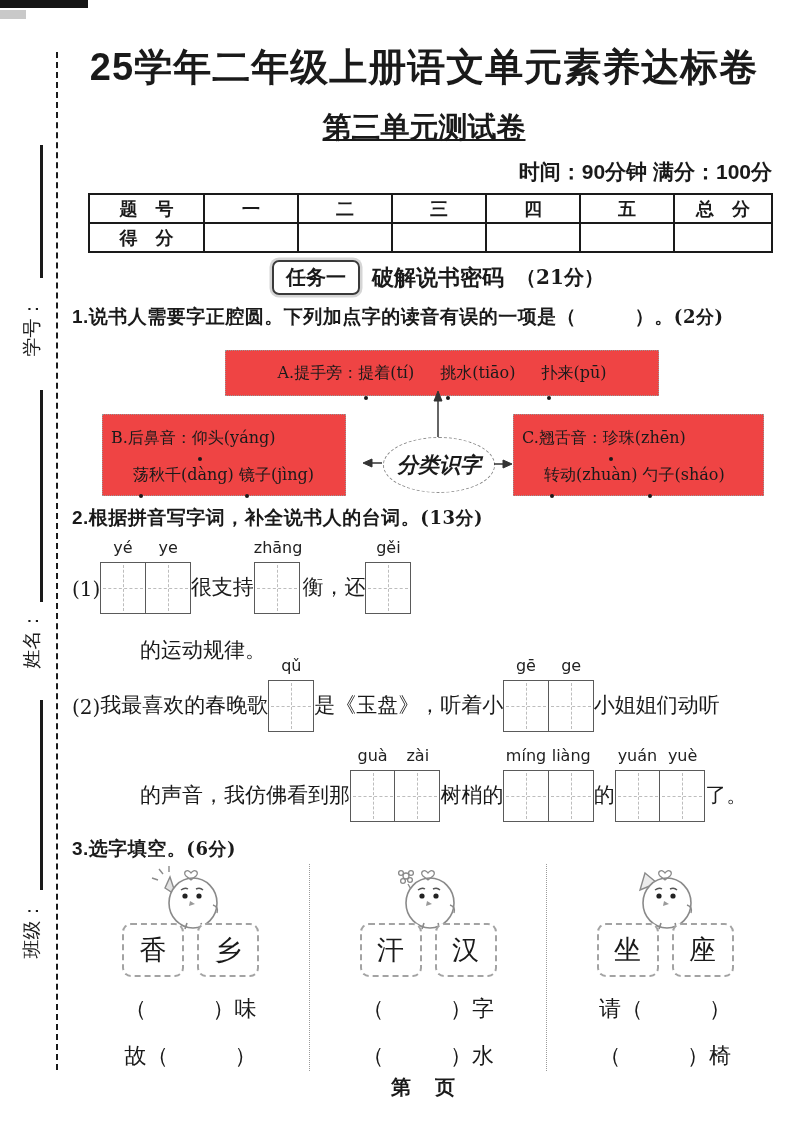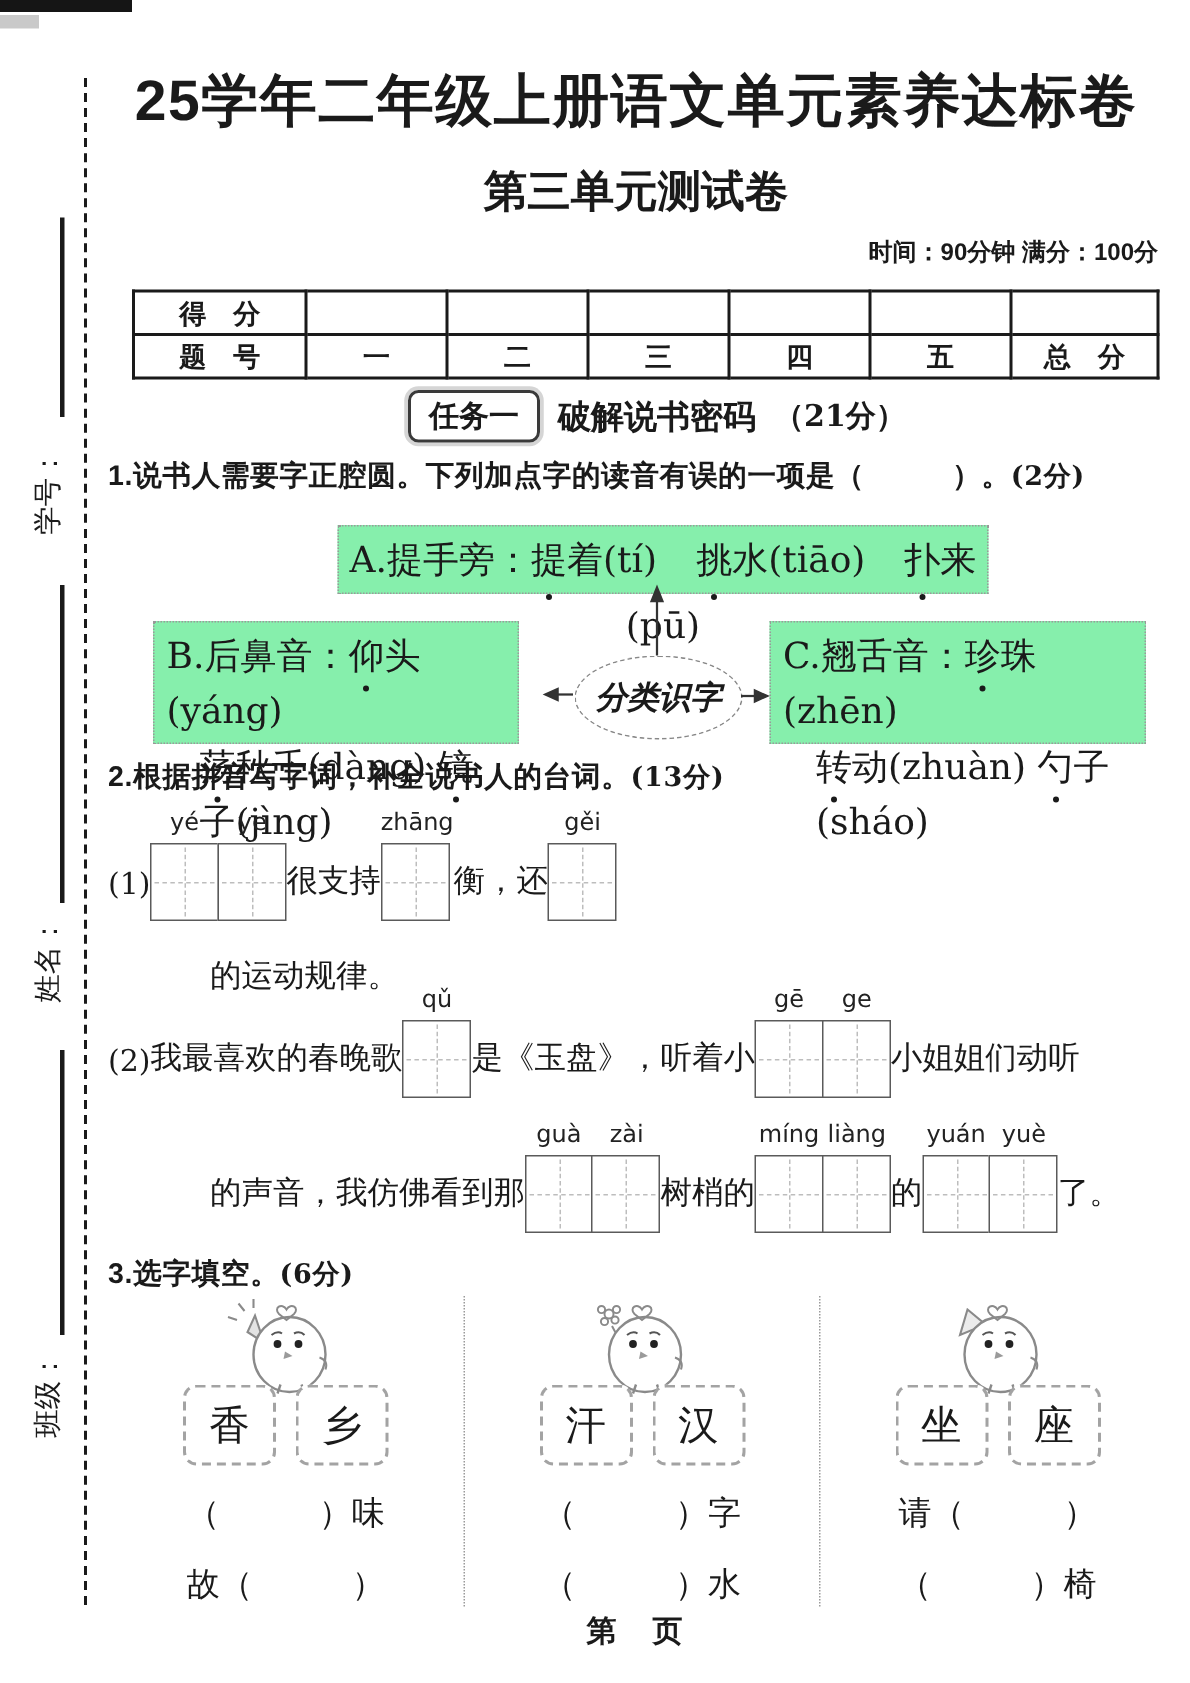--- a/index.html
+++ b/index.html
@@ -15,39 +15,39 @@
 
   
   .cutline{position:absolute;left:56px;top:52px;height:1018px;width:0;border-left:2.5px dashed #1a1a1a;}
   .blankline{position:absolute;left:40px;width:2.5px;background:#1a1a1a;}
   .bl1{top:145px;height:133px;} .bl2{top:390px;height:212px;} .bl3{top:700px;height:190px;}
   .side-label{position:absolute;left:1px;width:62px;height:64px;display:flex;align-items:center;justify-content:center;
               transform:rotate(-90deg);font-size:19px;}
   .sl1{top:296px;} .sl2{top:608px;} .sl3{top:898px;}
 
   .title{position:absolute;left:66px;top:42px;width:716px;text-align:center;font-size:38px;letter-spacing:1px;white-space:nowrap;}
-  .subtitle{position:absolute;left:66px;top:108px;width:716px;text-align:center;font-size:29px;}
-  .info{position:absolute;left:66px;top:158px;width:706px;text-align:right;font-size:16px;}
+  .subtitle{position:absolute;left:66px;top:108px;width:716px;text-align:center;font-size:29px;text-decoration:underline;}
+  .info{position:absolute;left:66px;top:158px;width:706px;text-align:right;font-size:21px;}
 
   table.score{position:absolute;left:88px;top:193px;border-collapse:collapse;table-layout:fixed;}
   table.score td{border:2px solid #1a1a1a;height:27px;text-align:center;font-size:18px;padding:0;}
   td.c0{width:113px;} td.cm{width:92px;} td.c6{width:96px;}
 
   .banner{position:absolute;left:66px;top:260px;width:716px;display:flex;justify-content:center;align-items:center;gap:12px;}
   .badge{border:2px solid #3a3a3a;border-radius:7px;box-shadow:0 0 0 2.5px #d5d5d5;padding:2px 12px;font-size:20px;margin-left:28px;}
   .banner-title{font-size:22px;}
   .banner-pts{font-size:20px;}
 
   .stem{position:absolute;left:72px;width:712px;font-size:19px;letter-spacing:.5px;}
   .q1stem{top:304px;} .q2stem{top:505px;} .q3stem{top:836px;}
   .stem .pts{font-size:18px;}
 
   
   .diagram{position:absolute;left:72px;top:342px;width:712px;height:164px;}
-  .dbox{position:absolute;border:1.5px dotted #999;background:#86efac;font-size:24px;}
+  .dbox{position:absolute;border:1.5px dotted #999;background:#ef4444;font-size:16px;}
   .boxA{left:153px;top:8px;width:432px;height:44px;line-height:44px;text-align:center;}
   .boxB{left:30px;top:72px;width:244px;height:82px;padding:4px 8px;box-sizing:border-box;line-height:37px;}
   .boxC{left:441px;top:72px;width:251px;height:82px;padding:4px 8px;box-sizing:border-box;line-height:37px;}
   .optline2{padding-left:22px;}
   .ellipse{position:absolute;left:311px;top:95px;width:110px;height:54px;border:1.5px dashed #888;border-radius:50%;
            display:flex;align-items:center;justify-content:center;font-size:21px;font-weight:700;font-style:italic;}
   .arrows{position:absolute;left:0;top:0;}
   .em-dot{position:relative;display:inline-block;}
   .em-dot::after{content:"";position:absolute;left:50%;transform:translateX(-50%);bottom:-5px;
                  width:4px;height:4px;border-radius:50%;background:#1a1a1a;}
@@ -96,36 +96,36 @@
   <div class="side-label kai sl2">姓名：</div>
   <div class="side-label kai sl3">班级：</div>
 
   <div class="title hei">25学年二年级上册语文单元素养达标卷</div>
   <div class="subtitle hei">第三单元测试卷</div>
   <div class="info hei">时间：90分钟 满分：100分</div>
 
   <table class="score hei">
     <tbody>
         <tr>
-      <td class="c0">得　分</td>
-      <td class="cm"></td>
-      <td class="cm"></td>
-      <td class="cm"></td>
-      <td class="cm"></td>
-      <td class="cm"></td>
-      <td class="c6"></td>
-    </tr>
-    <tr>
       <td class="c0">题　号</td>
       <td class="cm">一</td>
       <td class="cm">二</td>
       <td class="cm">三</td>
       <td class="cm">四</td>
       <td class="cm">五</td>
       <td class="c6">总　分</td>
+    </tr>
+    <tr>
+      <td class="c0">得　分</td>
+      <td class="cm"></td>
+      <td class="cm"></td>
+      <td class="cm"></td>
+      <td class="cm"></td>
+      <td class="cm"></td>
+      <td class="c6"></td>
     </tr>
   </tbody>
     </table>
 
   <div class="banner">
     <span class="badge hei">任务一</span>
     <span class="banner-title hei">破解说书密码</span>
     <span class="banner-pts pts">（21分）</span>
   </div>
 

